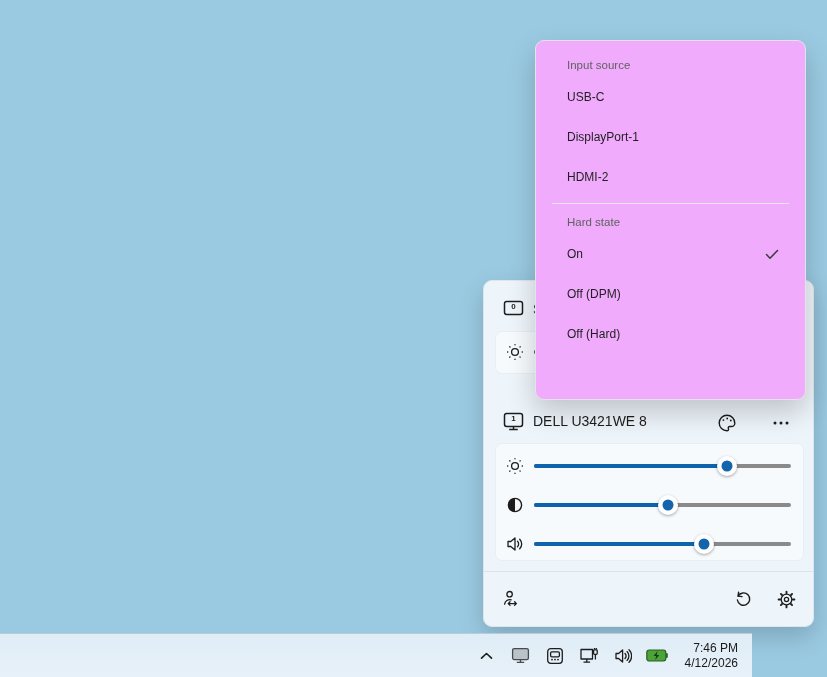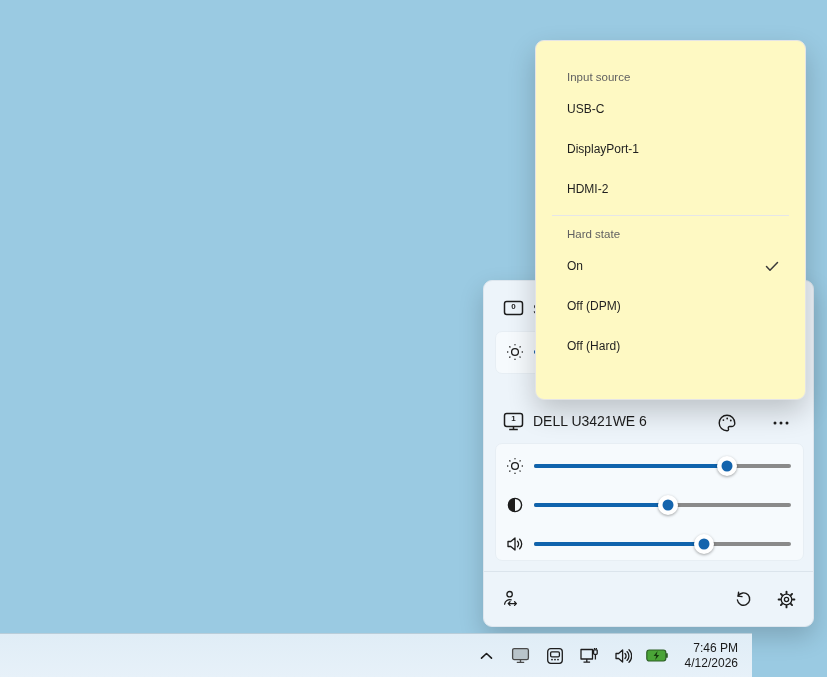--- a/index.html
+++ b/index.html
@@ -66,23 +66,23 @@
   }
   .panel-divider { position:absolute; left:0; width:100%; height:1px; background:#dbe4ec; }
   .panel-bottom {
     position:absolute; left:0; bottom:0; width:100%; height:54px;
     display:flex; align-items:center;
   }
   .pb-btn { width:30px; height:30px; display:flex; align-items:center; justify-content:center; border-radius:5px; }
   
   .menu {
     position:absolute; left:535px; top:40px; width:271px; height:360px;
-    background:#fef9c3; border:1px solid #e4e4e6; border-radius:9px;
+    background:#f0abfc; border:1px solid #e4e4e6; border-radius:9px;
     box-shadow:0 12px 28px rgba(0,0,0,.20);
-    padding-top:24px;
+    padding-top:12px;
   }
   .menu .section-label {
     height:24px; line-height:24px; padding-left:31px;
     font-size:11.5px; color:#616161;
   }
   .menu .item {
     height:40px; display:flex; align-items:center;
     padding:0 26px 0 31px; font-size:12px; color:#1f1f1f; cursor:default;
   }
   .menu .item .check { margin-left:auto; display:flex; align-items:center; }
@@ -123,21 +123,21 @@
   </div>
 
   <div class="monitor-row" style="top:127px;">
     <span class="mon-icon">
       <svg width="21" height="19" viewBox="0 0 21 19">
         <rect x="1.5" y="1.5" width="18" height="13" rx="2.2" fill="none" stroke="#1d1d1d" stroke-width="1.5"></rect>
         <path d="M10.5 14.5v2.6 M6.2 17.4h8.6" stroke="#1d1d1d" stroke-width="1.5" fill="none"></path>
       </svg>
       <span class="num">1</span>
     </span>
-    <span class="name">DELL U3421WE 6</span>
+    <span class="name">DELL U3421WE 8</span>
   </div>
   <div class="row-actions" style="top:127px;">
     <span class="pb-btn">
       <svg width="20" height="20" viewBox="0 0 20 20" fill="none" stroke="#1d1d1d" stroke-width="1.4">
         <path d="M10 2.2 a7.8 7.8 0 1 0 0 15.6 c1.2 0 1.9-1 1.4-2.1 -.5-1 .2-2.2 1.3-2.2 h1.8 c1.8 0 3.3-1.5 3.3-3.3 C17.8 5.6 14.3 2.2 10 2.2 z"></path>
         <circle cx="6.4" cy="7.1" r="0.9" fill="#1d1d1d" stroke="none"></circle>
         <circle cx="10.2" cy="5.5" r="0.9" fill="#1d1d1d" stroke="none"></circle>
         <circle cx="13.8" cy="7.5" r="0.9" fill="#1d1d1d" stroke="none"></circle>
       </svg>
     </span>

